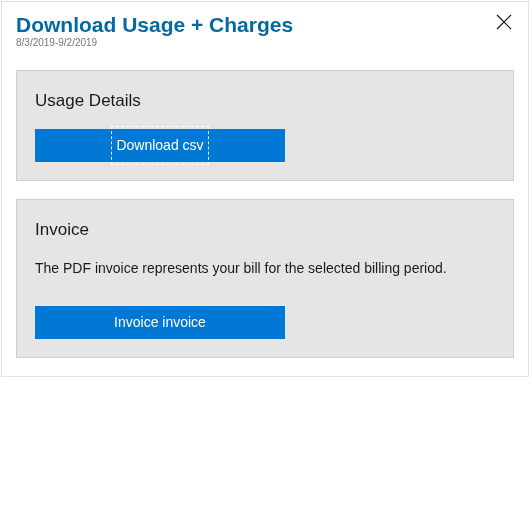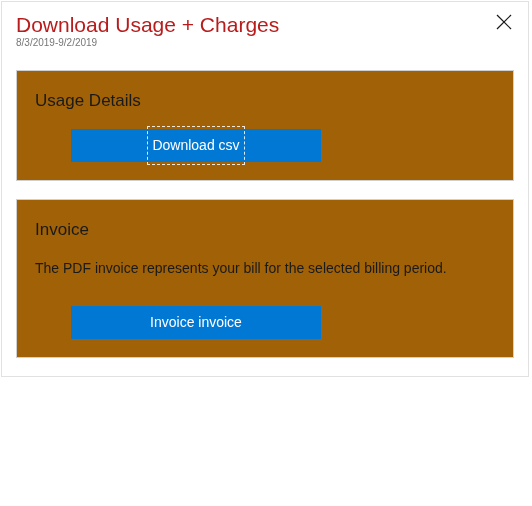--- a/index.html
+++ b/index.html
@@ -18,43 +18,43 @@
   }
   .header {
     display: flex;
     align-items: flex-start;
     justify-content: space-between;
     padding: 10px 14px 8px 14px;
   }
   .header-text { display: flex; flex-direction: column; }
   .title {
     font-size: 21px;
-    font-weight: 400;
-    color: #b91c1c;
+    font-weight: 700;
+    color: #0369a1;
     line-height: 1.2;
   }
   .subtitle {
     font-size: 10px;
     color: #767676;
     margin-top: 0px;
   }
   .close-btn {
     background: none;
     border: none;
     cursor: pointer;
     padding: 2px;
     line-height: 1;
     color: #1a1a1a;
   }
   .close-btn svg { display: block; }
   .section {
     border: 1px solid #cfcfcf;
     margin: 14px 14px 18px 14px;
     padding: 20px 18px 18px 18px;
-    background: #a16207;
+    background: #e5e5e5;
   }
   .section-title {
     font-size: 17px;
     color: #1a1a1a;
     font-weight: 400;
     margin-bottom: 18px;
   }
   .section-desc {
     font-size: 14px;
     color: #1a1a1a;
@@ -66,21 +66,20 @@
     background: #0078d4;
     color: #fff;
     border: none;
     width: 250px;
     height: 33px;
     font-size: 14px;
     font-family: inherit;
     cursor: pointer;
     text-align: center;
     line-height: 33px;
-    margin-left: 36px;
   }
   .btn-primary.focus-ring {
     position: relative;
   }
   .btn-primary.focus-ring .inner-label {
     display: inline-block;
     outline: 1px dashed rgba(255,255,255,0.85);
     outline-offset: 2px;
     padding: 0 2px;
   }

